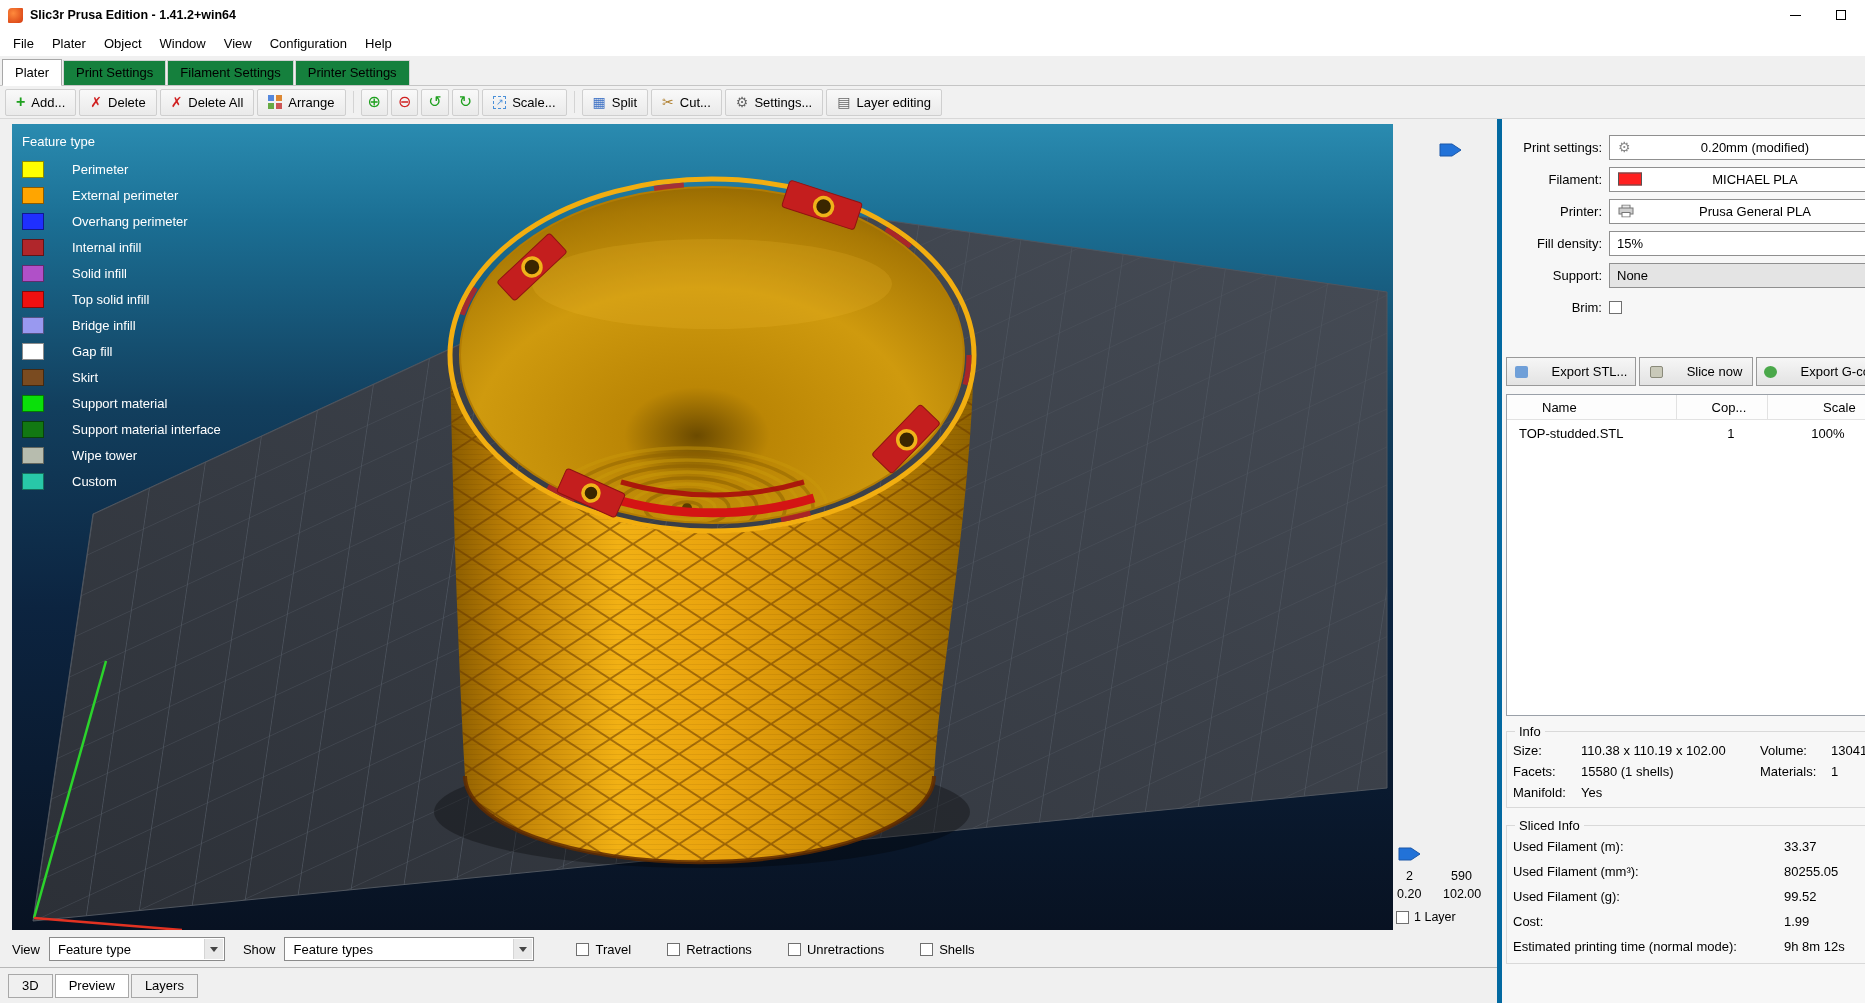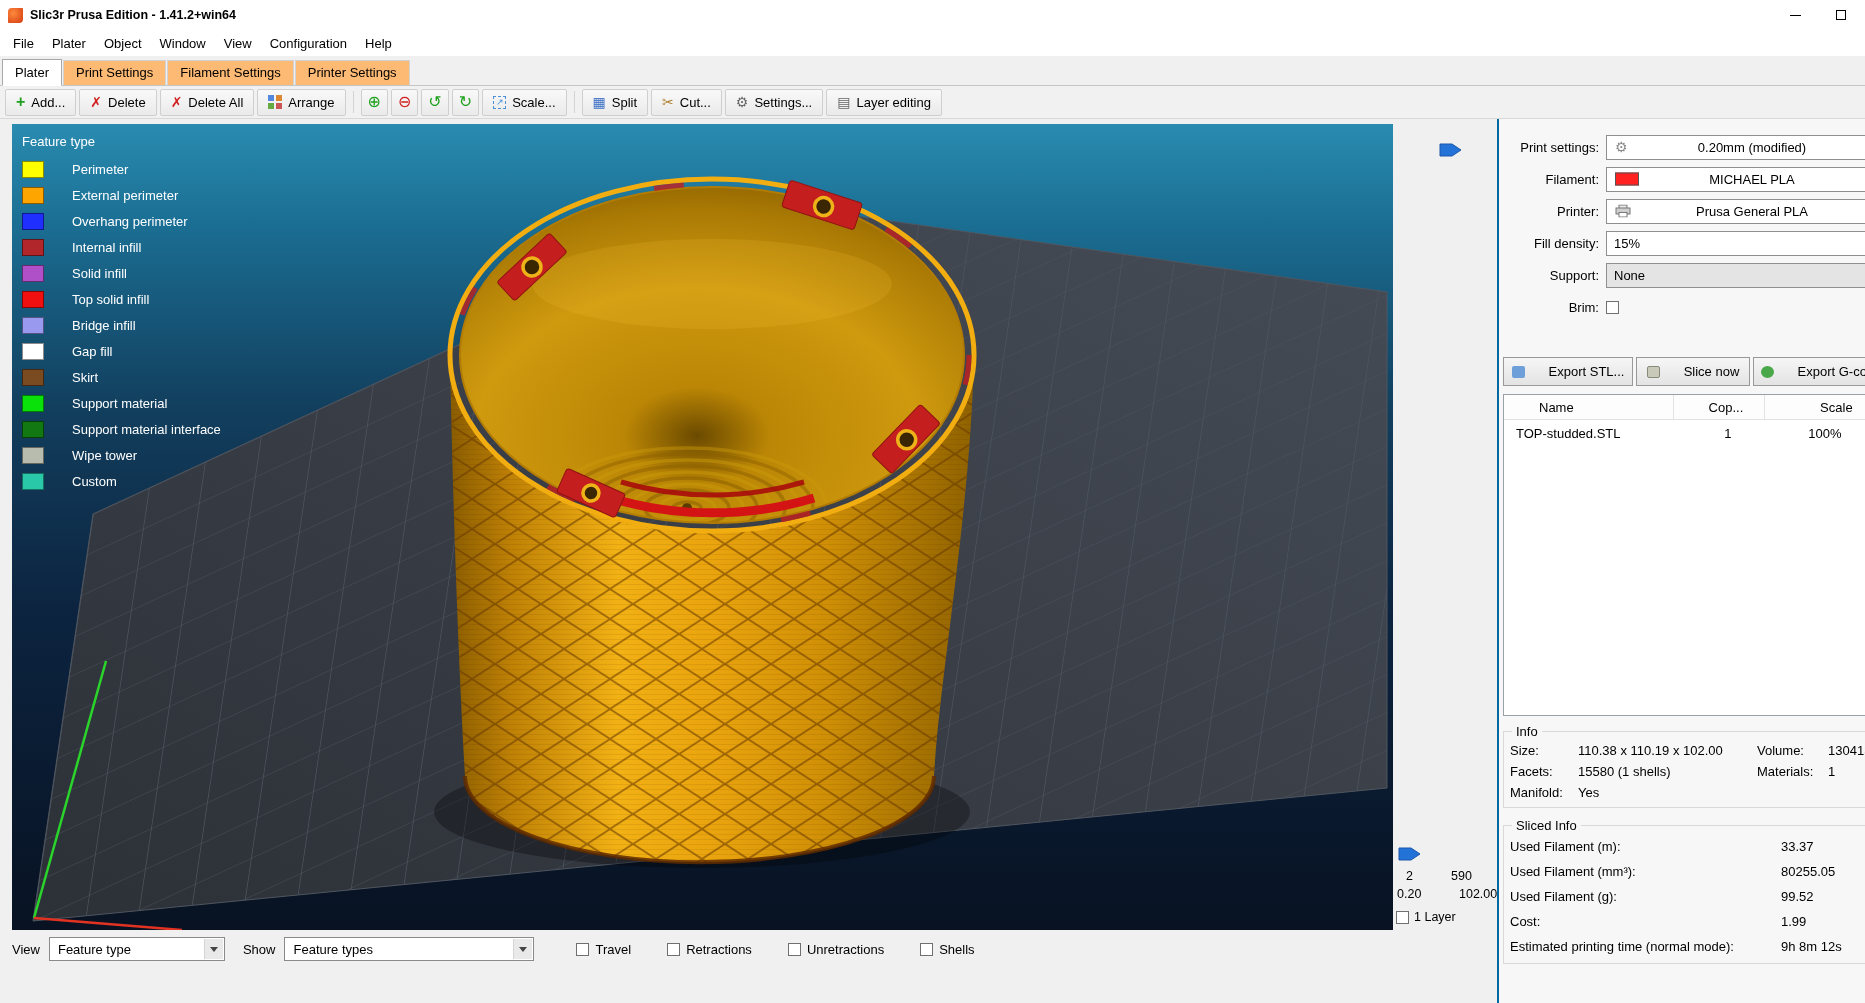--- a/index.html
+++ b/index.html
@@ -14,21 +14,21 @@
   .win-btn{width:45px;height:30px;display:flex;align-items:center;justify-content:center;}
   .glyph-min{width:11px;border-top:1px solid #000;display:block;}
   .glyph-max{width:10px;height:10px;border:1px solid #000;display:block;}
 
   
   .menubar{height:26px;background:#fff;display:flex;align-items:center;padding-left:4px;}
   .menu-item{padding:0 9px;height:100%;display:flex;align-items:center;cursor:default;}
 
   
   .tabbar{height:30px;background:#f0f0f0;display:flex;align-items:flex-end;padding-left:2px;border-bottom:1px solid #c5c5c5;}
-  .tab{height:25px;line-height:24px;padding:0 12px;background:#fdba74;border:1px solid #d2d2d2;border-bottom:none;margin-right:1px;}
+  .tab{height:25px;line-height:24px;padding:0 12px;background:#15803d;border:1px solid #d2d2d2;border-bottom:none;margin-right:1px;}
   .tab.active{background:#fff;border:1px solid #a8a8a8;border-bottom:1px solid #fff;margin-bottom:-1px;height:27px;line-height:26px;}
 
   
   .toolbar{height:33px;background:#f1f1f1;display:flex;align-items:center;padding-left:5px;gap:3px;border-bottom:1px solid #d8d8d8;}
   .tbtn{display:flex;align-items:center;gap:6px;height:27px;padding:0 10px;background:linear-gradient(#f9f9f9,#eaeaea);border:1px solid #cfcfcf;border-radius:2px;font:inherit;cursor:default;}
   .tbtn.icon-only{padding:0 6px;}
   .ticon{font-size:14px;line-height:1;}
   .ticon.green{color:#1ea01e;} .ticon.red{color:#d02020;} .ticon.blue{color:#3a6fc4;}
   .ticon.gray{color:#666;} .ticon.gold{color:#b08030;}
   .ticon.big{font-size:16px;}
@@ -65,21 +65,21 @@
   .show-combo{width:250px;}
   .bb-check{display:flex;align-items:center;gap:6px;margin-left:36px;}
   .bb-check:first-of-type{margin-left:42px;}
 
   
   .bottom-tabs{height:36px;border-top:1px solid #b8b8b8;background:#f0f0f0;display:flex;align-items:center;padding-left:8px;gap:2px;}
   .btab{height:24px;line-height:22px;padding:0 13px;border:1px solid #a8a8a8;background:#f0f0f0;}
   .btab.active{background:#fff;}
 
   
-  .right-panel{width:368px;border-left:2px solid #0369a1;background:#f7f7f7;padding-top:12px;overflow:hidden;flex:none;}
+  .right-panel{width:368px;border-left:5px solid #0369a1;background:#f7f7f7;padding-top:12px;overflow:hidden;flex:none;}
   .rp-inner{width:412px;}
   .field-row{display:flex;align-items:center;height:32px;}
   .f-label{width:100px;text-align:right;margin-right:7px;flex:none;}
   .combo{width:292px;height:25px;border:1px solid #8f8f8f;background:#fff;position:relative;display:flex;align-items:center;justify-content:center;flex:none;}
   .combo.left-text{justify-content:flex-start;padding-left:7px;}
   .combo.gray{background:#e4e4e4;}
   .lead-ic{position:absolute;left:8px;top:50%;transform:translateY(-50%);line-height:1;}
   .gear-ic{color:#8a8a8a;font-size:14px;}
   .fil-swatch{width:24px;height:13px;border:1px solid #555;display:block;}
   .export-row{display:flex;gap:3px;margin-top:34px;margin-left:4px;}
@@ -381,21 +381,21 @@
         <div class="slider-strip">
           <svg class="sl-arrow" style="left:46px;top:18px;" width="24" height="16">
             <polygon points="1,2 13,2 22,8 13,14 1,14" fill="#2272d8" stroke="#1a57a8"></polygon>
           </svg>
           <svg class="sl-arrow" style="left:5px;top:722px;" width="24" height="16">
             <polygon points="1,2 13,2 22,8 13,14 1,14" fill="#2272d8" stroke="#1a57a8"></polygon>
           </svg>
           <span class="sl-num" style="left:13px;top:745px;">2</span>
           <span class="sl-num" style="left:58px;top:745px;">590</span>
           <span class="sl-num" style="left:4px;top:763px;">0.20</span>
-          <span class="sl-num" style="left:66px;top:763px;">102.00</span>
+          <span class="sl-num" style="left:50px;top:763px;">102.00</span>
           <label class="one-layer">
             <span class="cb"></span>
             <span>1 Layer</span>
           </label>
         </div>
       </div>
 
       <div class="bottom-bar">
         <span class="bb-label">View</span>
         <div class="combo-sm view-combo">
@@ -422,20 +422,25 @@
         <label class="bb-check">
           <span class="cb"></span>
           <span>Unretractions</span>
         </label>
         <label class="bb-check">
           <span class="cb"></span>
           <span>Shells</span>
         </label>
       </div>
 
+      <div class="bottom-tabs">
+        <div class="btab">3D</div>
+        <div class="btab active">Preview</div>
+        <div class="btab">Layers</div>
+      </div>
     </div>
 
     <div class="right-panel">
       <div class="rp-inner">
 
         <div class="field-row">
           <span class="f-label">Print settings:</span>
           <div class="combo">
             <span class="lead-ic gear-ic">⚙</span>
             <span>0.20mm (modified)</span>

